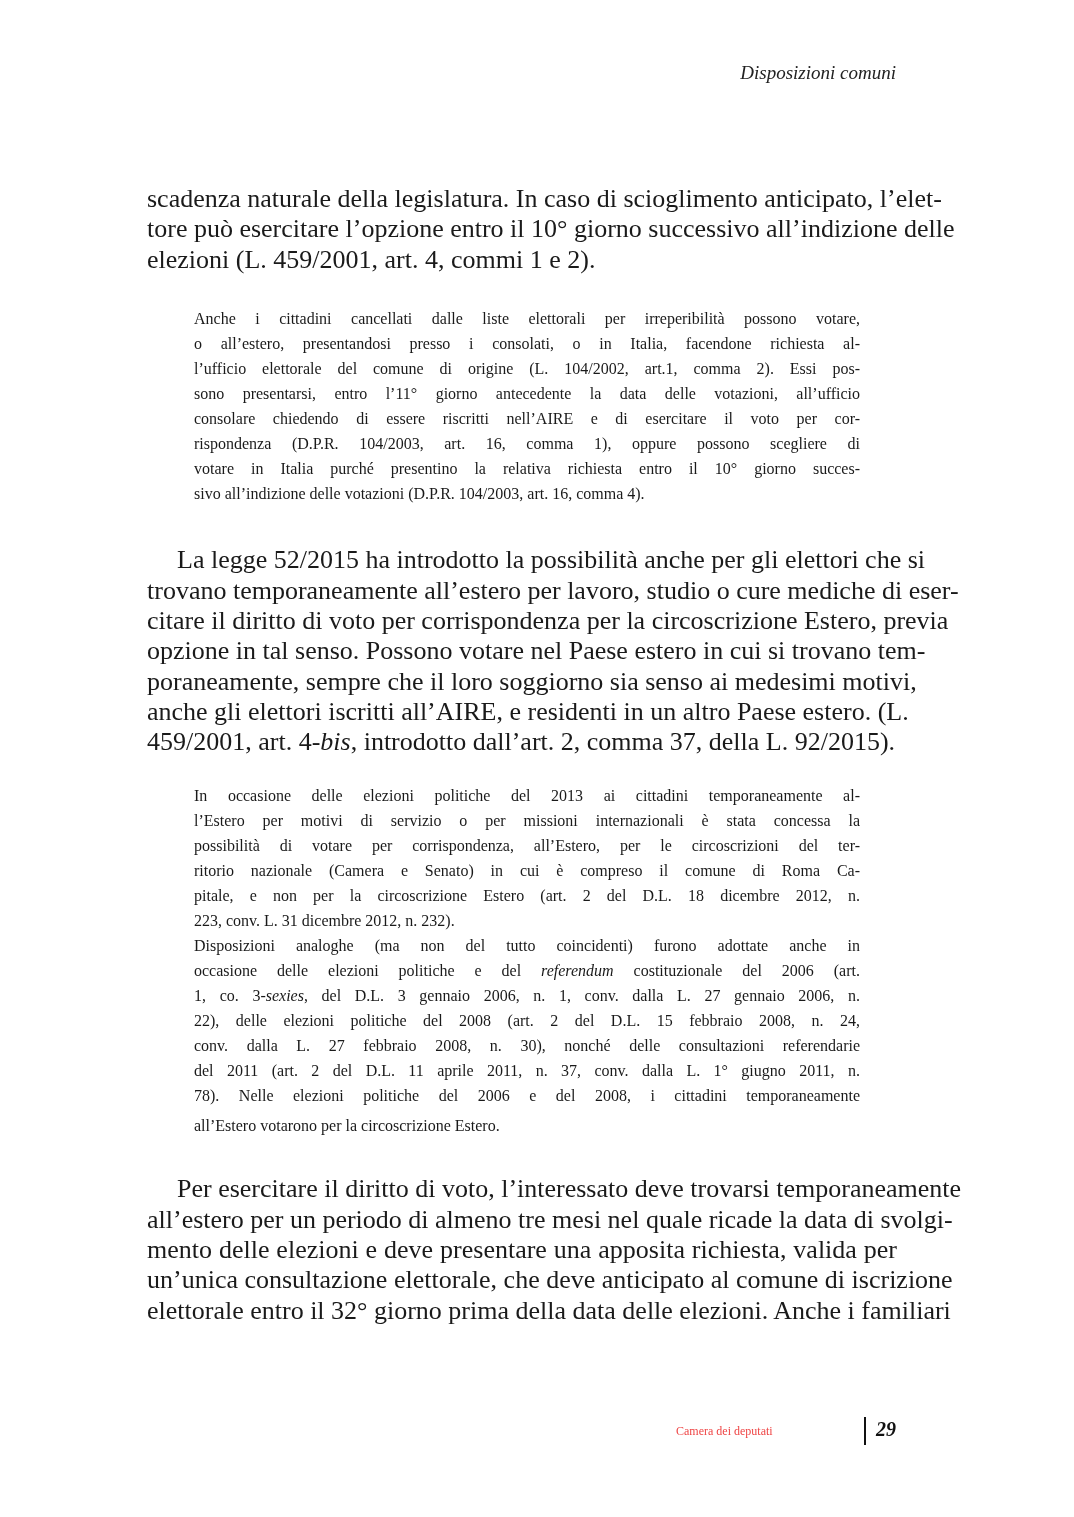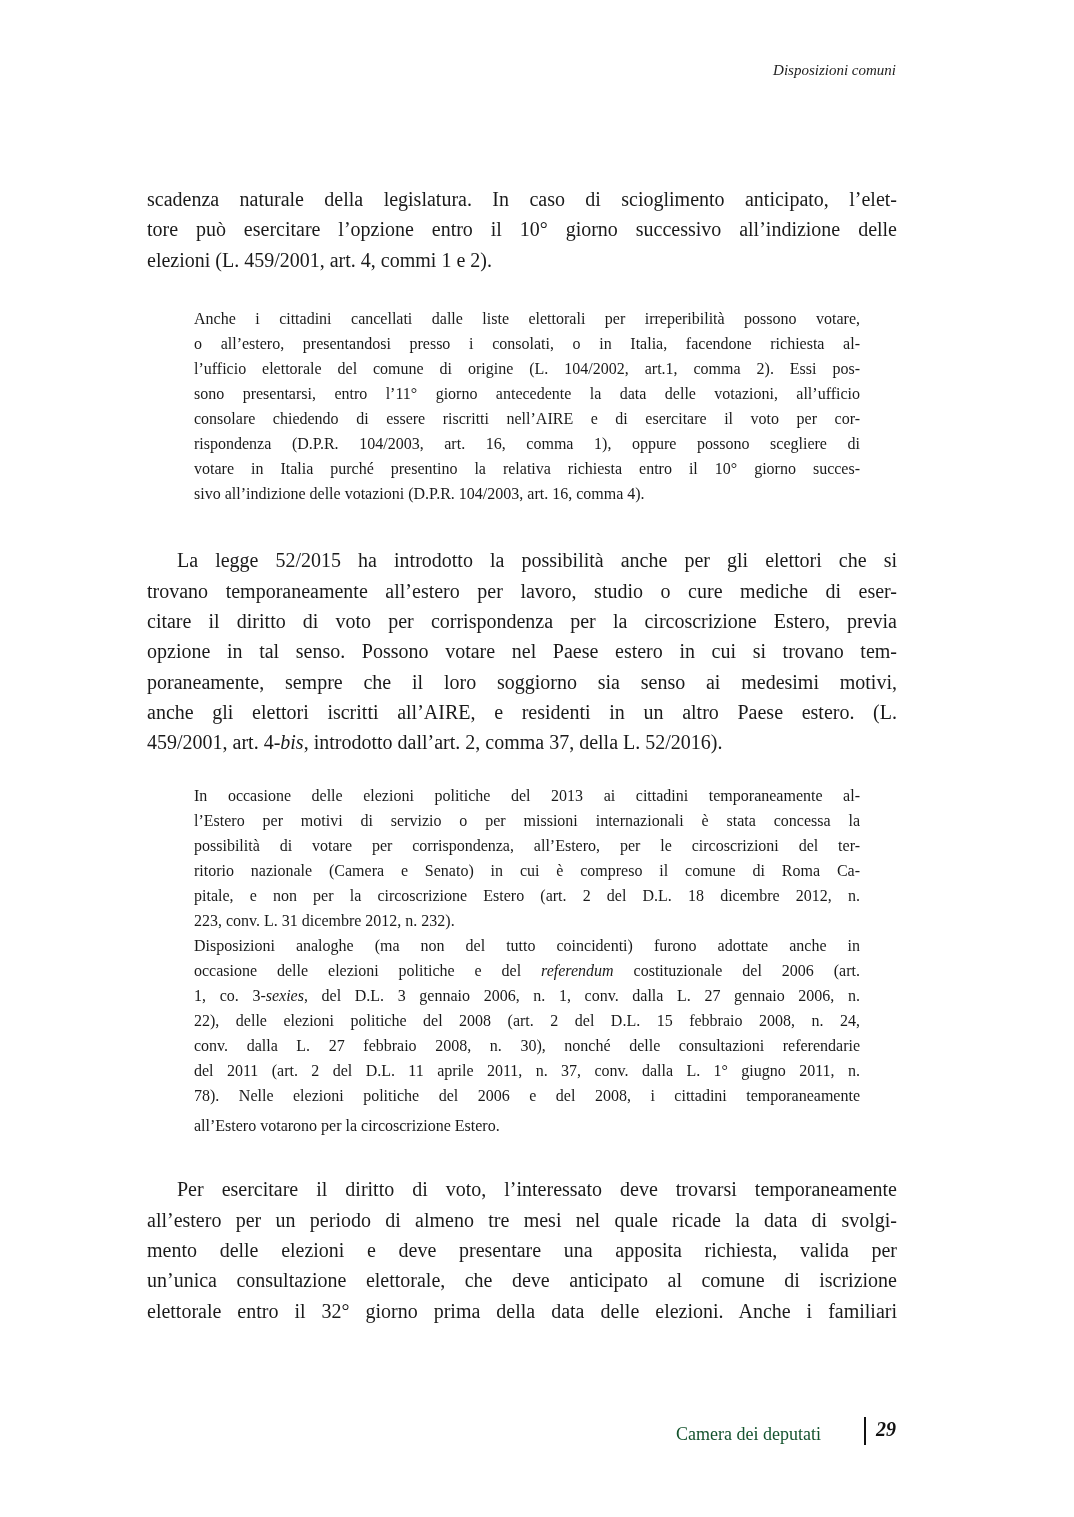--- a/index.html
+++ b/index.html
@@ -1,36 +1,36 @@
 <!DOCTYPE html>
 <html><head>
 <meta charset="utf-8">
 <style>
   html, body { margin: 0; padding: 0; background: #ffffff; }
   body { width: 1074px; height: 1517px; position: relative; overflow: hidden; color: #1a1a1a; }
   .page { position: absolute; left: 0; top: 0; width: 1074px; height: 1517px; background: #fff; }
   .running-head {
     position: absolute; top: 62px; right: 178px;
     font-family: "Liberation Serif", "DejaVu Serif", serif;
-    font-style: italic; font-size: 15px; color: #222;
+    font-style: italic; font-size: 19px; color: #222;
   }
   .line {
     position: absolute; white-space: nowrap;
     font-family: "Liberation Serif", "DejaVu Serif", serif;
     text-align: justify; text-align-last: justify;
     overflow: visible;
   }
   .line.last { text-align-last: left; }
-  .body-line { left: 147px; width: 750px; font-size: 20px; line-height: 30px; height: 30px; }
+  .body-line { left: 147px; width: 750px; font-size: 26px; line-height: 30px; height: 30px; }
   .body-line.indent { left: 177px; width: 720px; }
   .note-line { left: 194px; width: 666px; font-size: 16px; line-height: 24px; height: 24px; }
   .footer-label {
     position: absolute; top: 1424px; left: 676px;
     font-family: "Liberation Serif", "DejaVu Serif", serif;
-    font-size: 18px; color: #14532d;
+    font-size: 12px; color: #ef4444;
   }
   .footer-rule { position: absolute; top: 1417px; left: 864px; width: 2px; height: 28px; background: #111; }
   .page-number {
     position: absolute; top: 1418px; left: 876px;
     font-family: "Liberation Serif", "DejaVu Serif", serif;
     font-size: 20px; font-weight: bold; color: #111; font-style: italic;
   }
   em { font-style: italic; }
 </style>
 </head>
@@ -57,21 +57,21 @@
     <div class="line note-line last" style="top:482px">sivo all’indizione delle votazioni (D.P.R. 104/2003, art. 16, comma 4).</div>
   </div>
 
   <div>
     <div class="line body-line indent" style="top:545px">La legge 52/2015 ha introdotto la possibilità anche per gli elettori che si</div>
     <div class="line body-line" style="top:576px">trovano temporaneamente all’estero per lavoro, studio o cure mediche di eser-</div>
     <div class="line body-line" style="top:606px">citare il diritto di voto per corrispondenza per la circoscrizione Estero, previa</div>
     <div class="line body-line" style="top:636px">opzione in tal senso. Possono votare nel Paese estero in cui si trovano tem-</div>
     <div class="line body-line" style="top:667px">poraneamente, sempre che il loro soggiorno sia senso ai medesimi motivi,</div>
     <div class="line body-line" style="top:697px">anche gli elettori iscritti all’AIRE, e residenti in un altro Paese estero. (L.</div>
-    <div class="line body-line last" style="top:727px"><span>459/2001, art. 4-</span><em>bis</em><span>, introdotto dall’art. 2, comma 37, della L. 52/2016).</span></div>
+    <div class="line body-line last" style="top:727px"><span>459/2001, art. 4-</span><em>bis</em><span>, introdotto dall’art. 2, comma 37, della L. 92/2015).</span></div>
   </div>
 
   <div>
     <div class="line note-line" style="top:784px">In occasione delle elezioni politiche del 2013 ai cittadini temporaneamente al-</div>
     <div class="line note-line" style="top:809px">l’Estero per motivi di servizio o per missioni internazionali è stata concessa la</div>
     <div class="line note-line" style="top:834px">possibilità di votare per corrispondenza, all’Estero, per le circoscrizioni del ter-</div>
     <div class="line note-line" style="top:859px">ritorio nazionale (Camera e Senato) in cui è compreso il comune di Roma Ca-</div>
     <div class="line note-line" style="top:884px">pitale, e non per la circoscrizione Estero (art. 2 del D.L. 18 dicembre 2012, n.</div>
     <div class="line note-line last" style="top:909px">223, conv. L. 31 dicembre 2012, n. 232).</div>
     <div class="line note-line" style="top:934px">Disposizioni analoghe (ma non del tutto coincidenti) furono adottate anche in</div>

